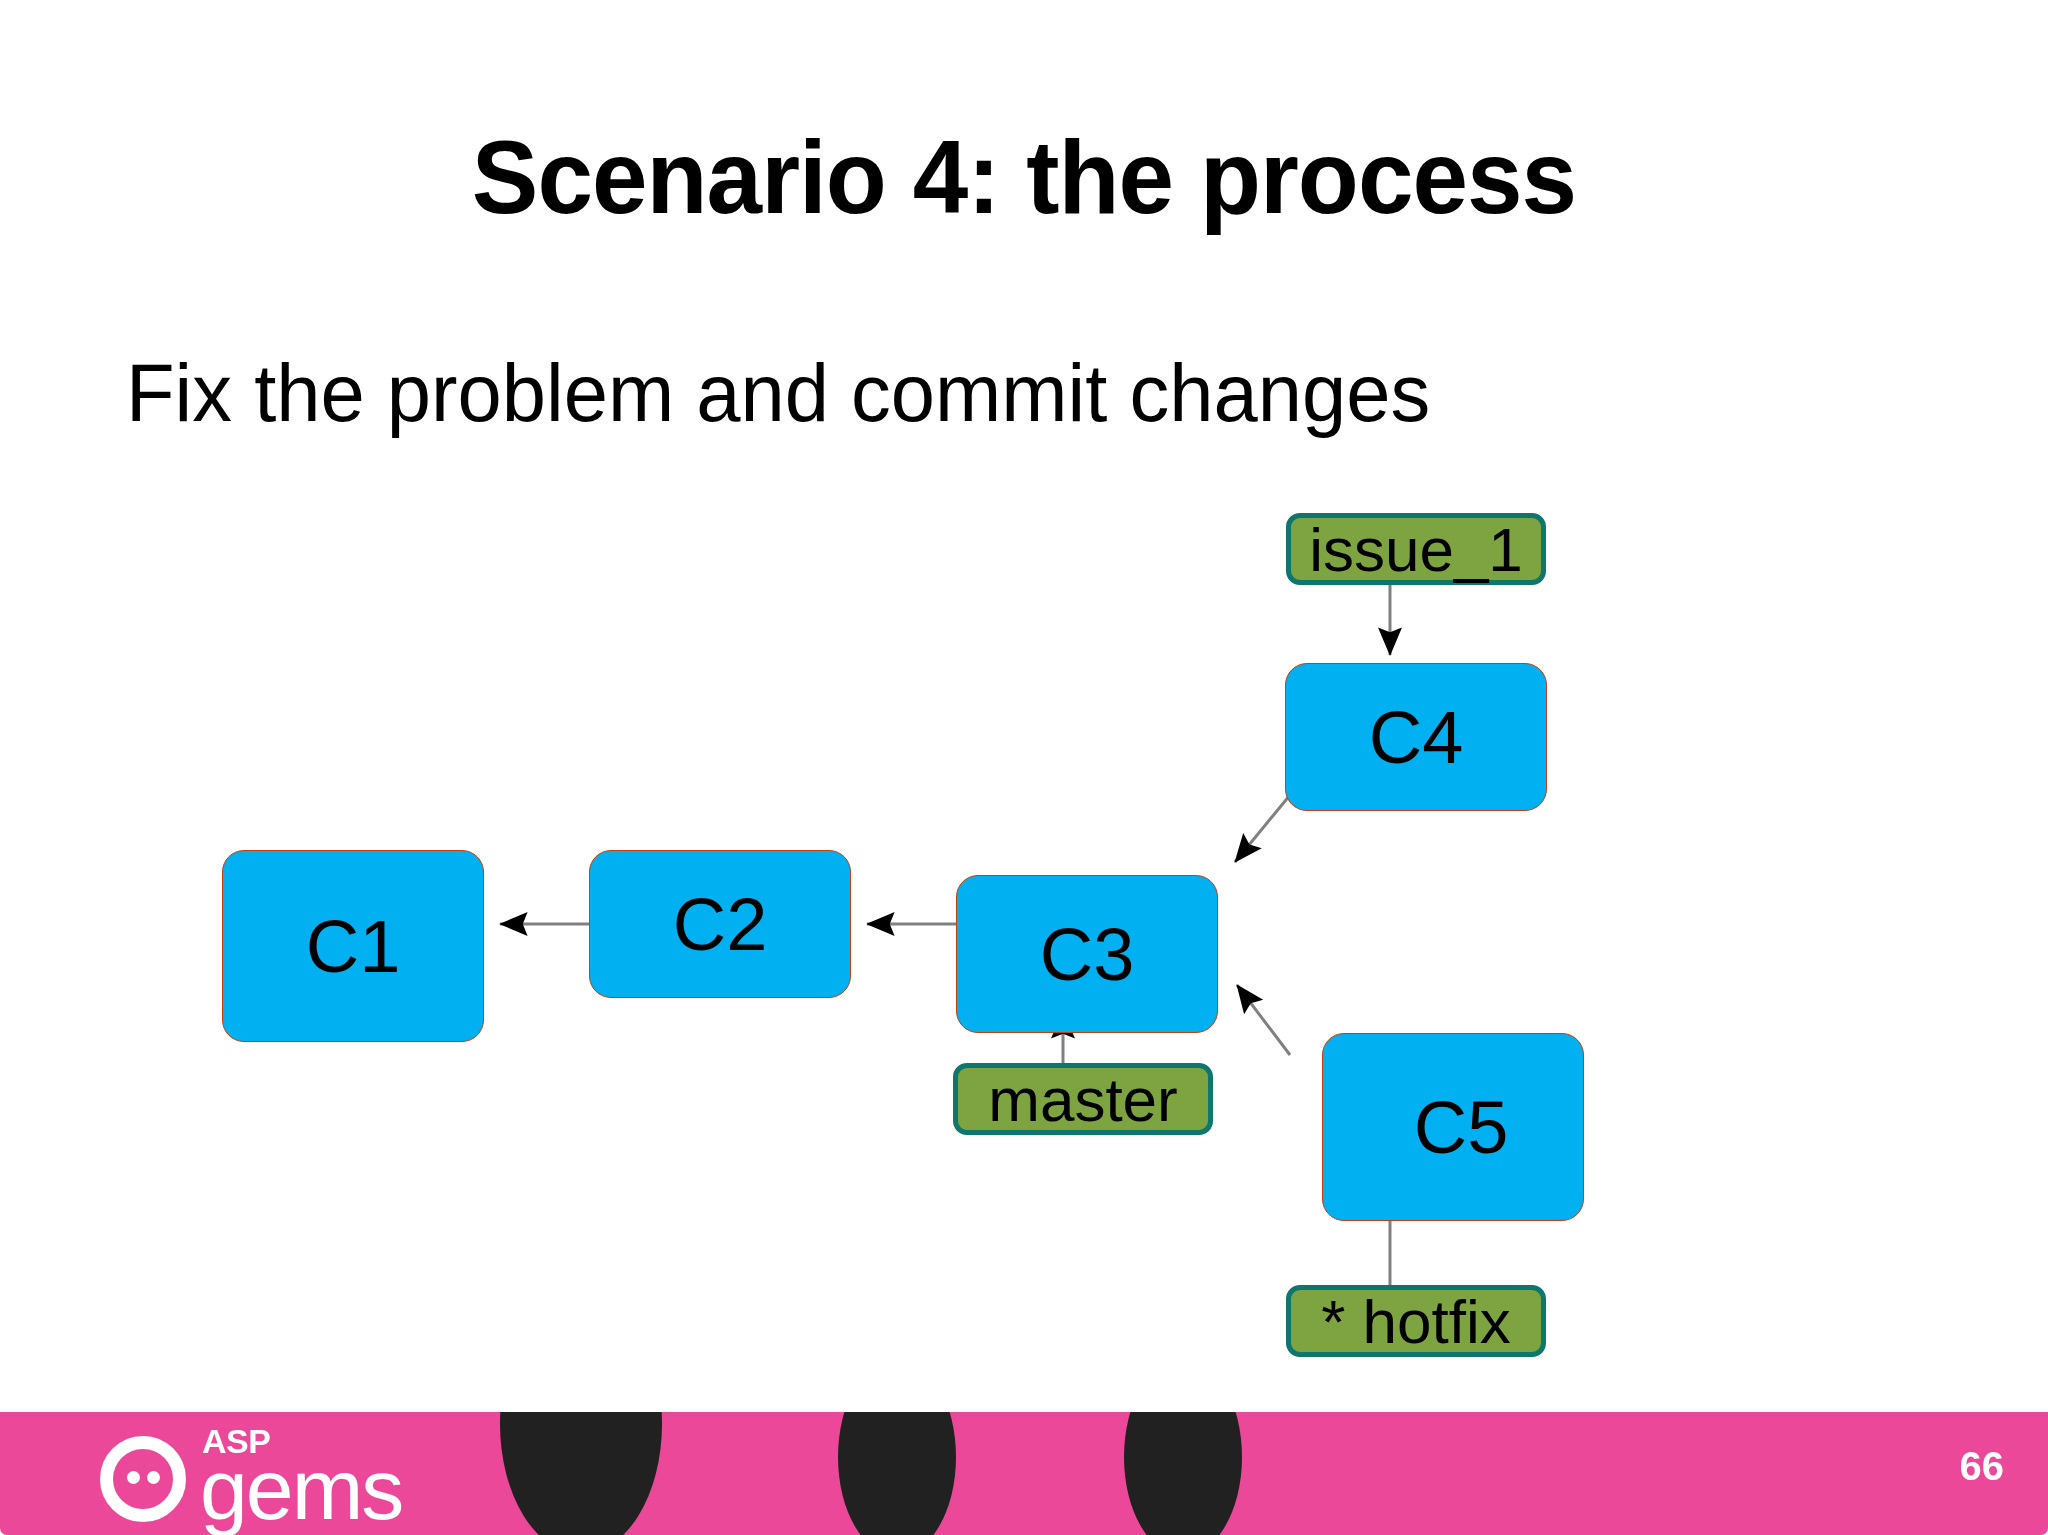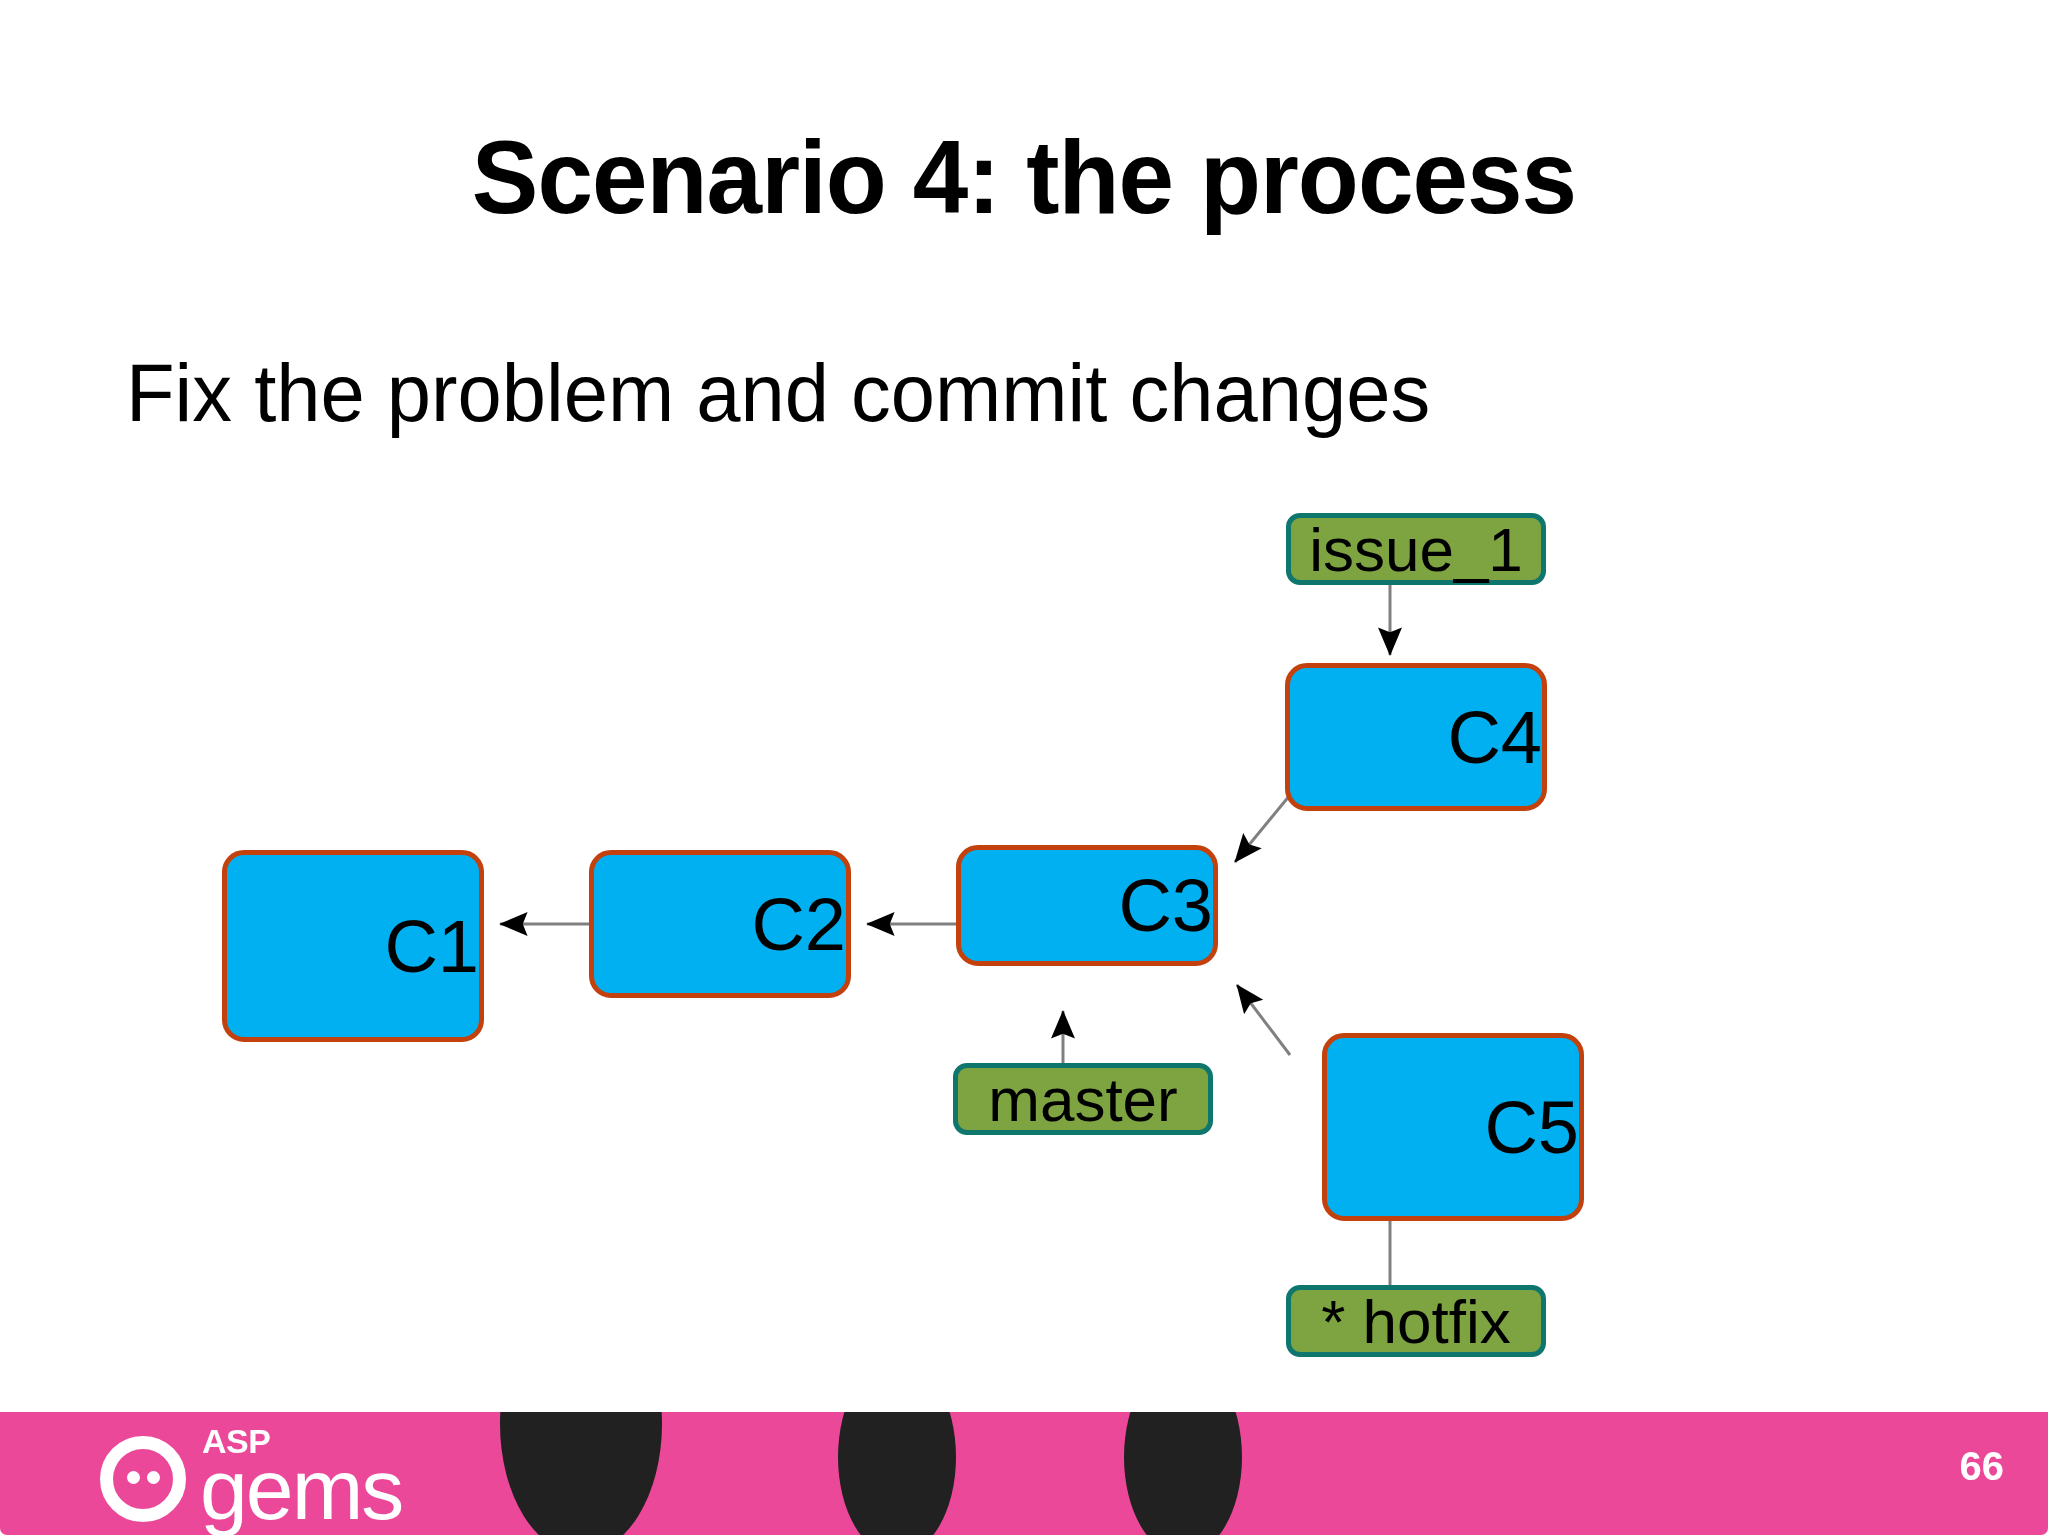--- a/index.html
+++ b/index.html
@@ -69,38 +69,37 @@
     position: absolute;
     box-sizing: border-box;
     display: flex;
     align-items: center;
     justify-content: center;
     color: #000000;
     z-index: 3;
   }
   .commit {
     background: #00b0f0;
-    border: 5px solid #c2410c;
+    border: 1px solid #c2410c;
     border-radius: 22px;
     font-size: 74px;
     font-family: "Liberation Sans", sans-serif;
-    justify-content: flex-end;
   }
   .branch {
     background: #7ea442;
     border: 5px solid #0f766e;
     border-radius: 14px;
     font-size: 62px;
     font-family: "Liberation Sans", sans-serif;
   }
 
   
   #node-c1 { left: 222px; top: 850px; width: 262px; height: 192px; }
   #node-c2 { left: 589px; top: 850px; width: 262px; height: 148px; }
-  #node-c3 { left: 956px; top: 845px; width: 262px; height: 121px; }
+  #node-c3 { left: 956px; top: 875px; width: 262px; height: 158px; }
   #node-c4 { left: 1285px; top: 663px; width: 262px; height: 148px; }
   #node-c5 { left: 1322px; top: 1033px; width: 262px; height: 188px; padding-left: 16px; }
 
   
   #node-issue1 { left: 1286px; top: 513px; width: 260px; height: 72px; }
   #node-master { left: 953px; top: 1063px; width: 260px; height: 72px; }
   #node-hotfix { left: 1286px; top: 1285px; width: 260px; height: 72px; }
 
   
   #footer {

